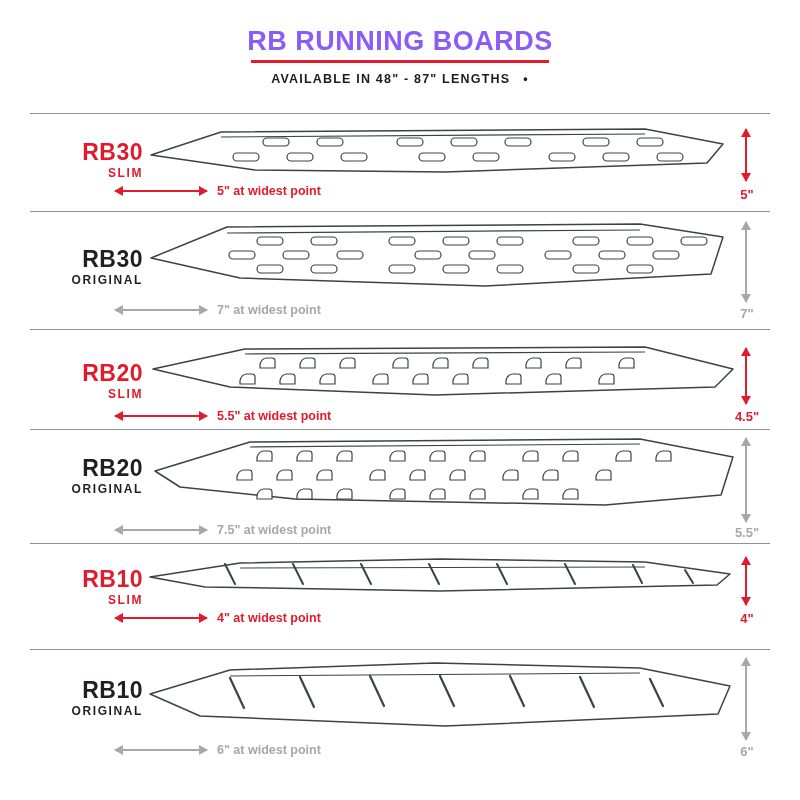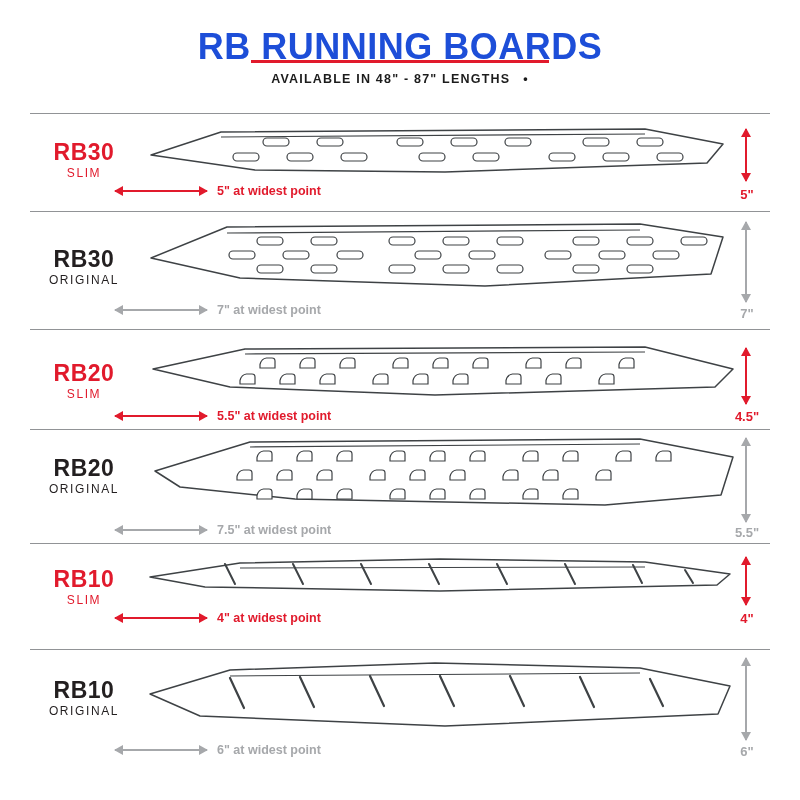--- a/index.html
+++ b/index.html
@@ -2,40 +2,40 @@
 <html><head>
 <meta charset="utf-8">
 <title>RB Running Boards</title>
 <style>
   html,body{margin:0;padding:0;background:#fff;}
   body{font-family:"Liberation Sans",sans-serif;color:#231f20;}
   .page{position:relative;width:800px;height:800px;background:#fff;overflow:hidden;}
 
   
   .title{position:absolute;top:26px;left:0;width:100%;text-align:center;
-         font-size:36px;font-weight:bold;letter-spacing:.5px;color:#1d4ed8;}
+         font-size:27px;font-weight:bold;letter-spacing:.5px;color:#8b5cf6;}
   .title-underline{position:absolute;top:60px;left:50%;transform:translateX(-50%);
          width:298px;height:3px;background:#e11a2c;}
   .subtitle{position:absolute;top:72px;left:0;width:100%;display:flex;
          justify-content:center;align-items:center;gap:13px;
          font-size:12.5px;font-weight:bold;letter-spacing:1.2px;color:#1c1c1c;}
 
   
   .row{position:absolute;left:0;width:800px;}
   .row::before{content:"";position:absolute;top:0;left:30px;right:30px;height:1px;background:#919396;}
   .r1{top:113px;height:98px;}
   .r2{top:211px;height:118px;}
   .r3{top:329px;height:100px;}
   .r4{top:429px;height:114px;}
   .r5{top:543px;height:106px;}
   .r6{top:649px;height:151px;}
 
-  .label{position:absolute;left:25px;width:118px;text-align:center;}
+  .label{position:absolute;left:25px;width:118px;text-align:right;}
   .model{font-size:23px;font-weight:bold;letter-spacing:.5px;line-height:1.05;}
-  .variant{font-size:12px;font-weight:normal;letter-spacing:1.6px;margin-top:2px;}
+  .variant{font-size:12px;font-weight:bold;letter-spacing:1.6px;margin-top:2px;}
 
   .draw{position:absolute;left:145px;}
 
   .c-red{color:#e11a2c;}
   .c-gray{color:#a6a8ab;}
   .c-black{color:#231f20;}
 
   
   .varrow{position:absolute;width:2px;background:currentColor;}
   .varrow::before,.varrow::after{content:"";position:absolute;left:50%;

